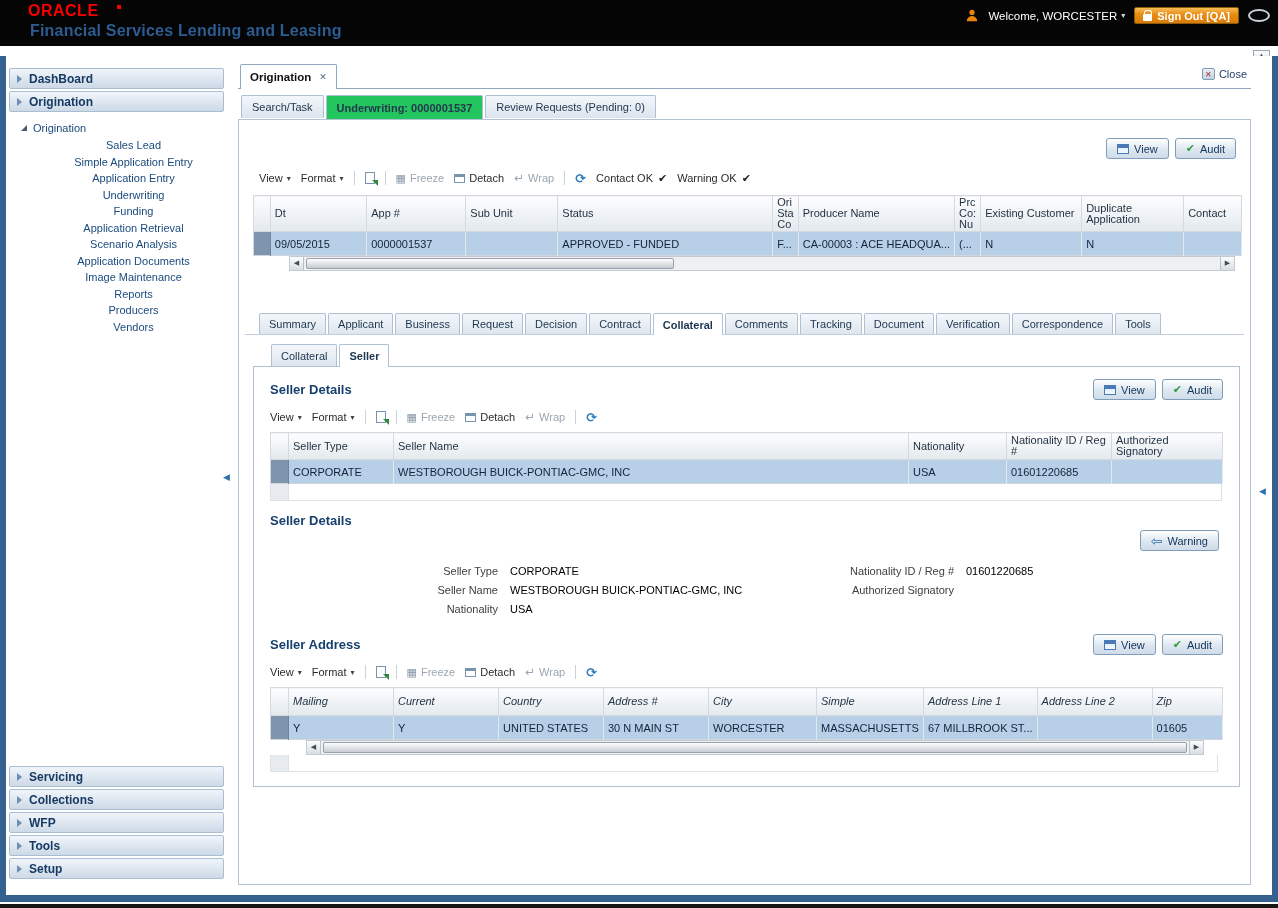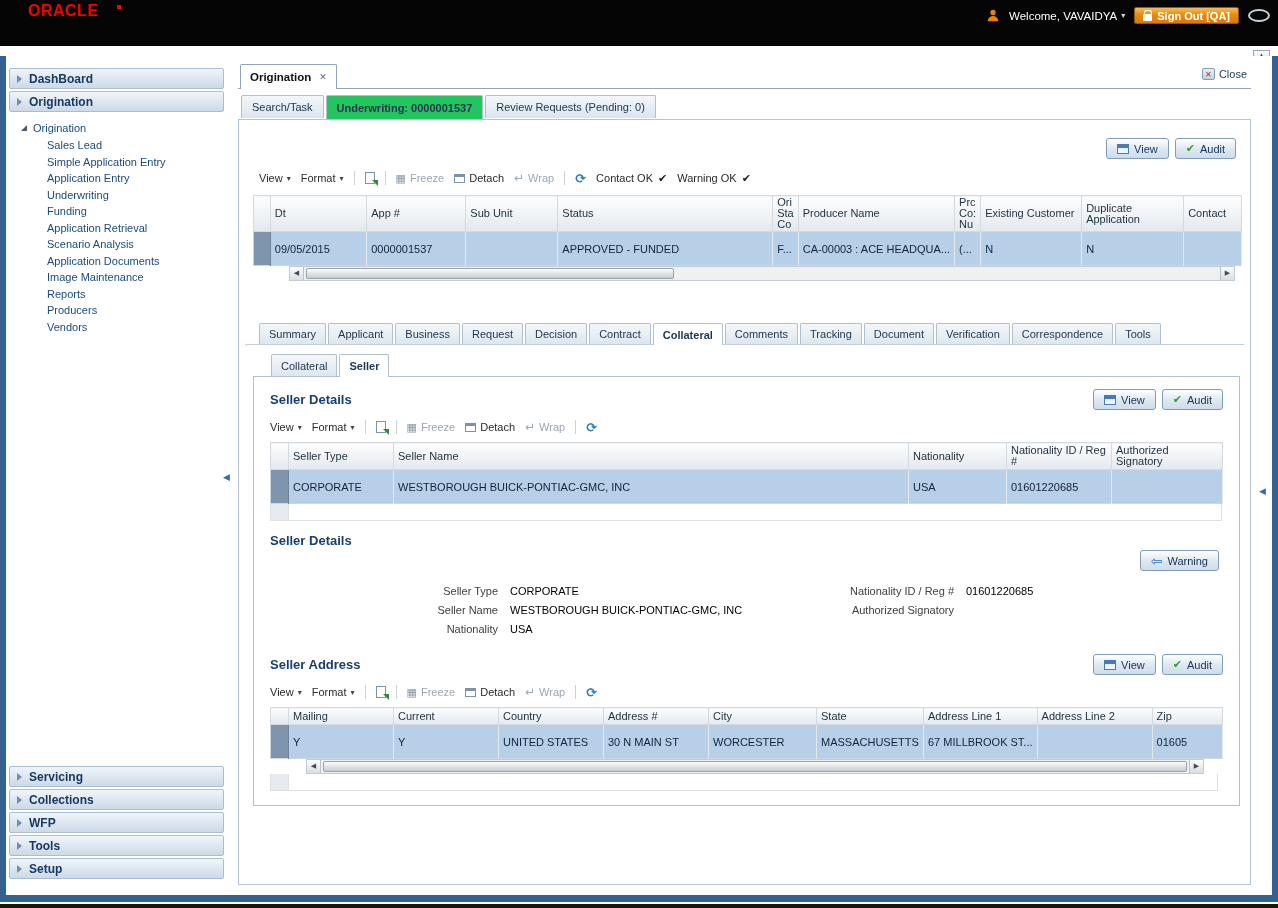--- a/index.html
+++ b/index.html
@@ -28,21 +28,21 @@
   .collapse-l { position:absolute; left:217px; top:416px; color:#2f6fb0; font-size:9px; cursor:pointer; }
   .collapse-r { position:absolute; right:6px; top:430px; color:#2f6fb0; font-size:9px; cursor:pointer; }
 
   
   .sidebar { position:absolute; left:3px; top:12px; width:215px; bottom:6px; }
   .acc { height:21px; margin-bottom:2px; display:flex; align-items:center; gap:7px; padding:0 7px; background:linear-gradient(#f0f5fa,#cdd9e7); border:1px solid #a9bed3; border-radius:2px; color:#173a63; font-weight:bold; font-size:12px; cursor:pointer; }
   .acc-ar { width:0; height:0; border-left:5px solid #6e8fb2; border-top:4px solid transparent; border-bottom:4px solid transparent; flex:none; }
   .tree { background:#fff; height:652px; padding:8px 4px 0 12px; overflow:hidden; }
   .tree-root { display:flex; align-items:center; gap:6px; color:#1a4a7e; margin-bottom:4px; cursor:pointer; }
   .texp { width:0; height:0; border-bottom:6px solid #4a5a66; border-left:6px solid transparent; }
-  .tree-item { padding:1px 0 2px 26px; color:#1a4a7e; cursor:pointer; line-height:13.5px; }
+  .tree-item { padding:1px 0 2px 26px; color:#1a4a7e; cursor:pointer; line-height:13.5px;text-align:center; }
 
   
   .main { position:absolute; left:232px; top:6px; width:1013px; bottom:10px; }
   .ws-row { height:27px; border-bottom:1px solid #8fa6bc; position:relative; }
   .ws-tab { position:absolute; left:2px; top:2px; bottom:-1px; background:#fff; border:1px solid #8fa6bc; border-bottom:none; border-radius:2px 2px 0 0; display:flex; align-items:center; gap:8px; padding:0 9px; font-weight:bold; font-size:11.5px; color:#111; cursor:pointer; }
   .tabx { color:#5a6b7c; font-size:9px; cursor:pointer; font-weight:normal; }
   .close-link { position:absolute; right:4px; top:6px; display:flex; align-items:center; gap:4px; color:#1c3a5e; cursor:pointer; }
   .close-ic { width:13px; height:12px; background:linear-gradient(#e8eef5,#c4d2e0); border:1px solid #7f9db9; color:#a33; font-size:8px; line-height:11px; text-align:center; border-radius:2px; }
 
   .subtab-row { margin-top:6px; padding-left:3px; display:flex; gap:2px; height:23px; }
@@ -73,31 +73,31 @@
   .ic-detach::before { content:""; position:absolute; top:0; left:0; right:0; height:2px; background:#7a93ad; }
   .ic-export { width:10px; height:12px; background:#fff; border:1px solid #7a93ad; position:relative; flex:none; cursor:pointer; }
   .ic-export::after { content:""; position:absolute; right:-4px; bottom:-3px; width:0; height:0; border-top:6px solid #2e8b3c; border-left:6px solid transparent; }
   .ic-refresh { color:#2e7dbe; font-size:13px; font-weight:bold; cursor:pointer; }
   .chk { display:flex; align-items:center; gap:5px; cursor:pointer; }
   .ckm { color:#222; font-size:11px; }
 
   
   table.grid { border-collapse:collapse; table-layout:fixed; background:#fff; border:1px solid #cfd6dd; }
   .grid th { background:linear-gradient(#fdfdfe,#edf1f5 60%,#e4e9ee); border:1px solid #d4dadf; font-weight:normal; color:#1f2f3f; text-align:left; padding:1px 4px; vertical-align:middle; line-height:11px; overflow:hidden; }
-  .grid td { border-right:1px solid #e3e8ec; padding:1px 4px; white-space:nowrap; overflow:hidden; color:#13233a; height:34px; }
+  .grid td { border-right:1px solid #e3e8ec; padding:1px 4px; white-space:nowrap; overflow:hidden; color:#13233a; height:24px; }
   tr.sel td { background:#b7cfe7; }
   th.gut,td.gut { padding:0; }
   tr.sel td.gut { background:#7e95ad; border-right:1px solid #6c849d; }
   .link { color:#0a5cc0; }
   .g1wrap { margin:6px 0 0 8px; width:989px; overflow:hidden; }
   .g1 th { height:34px; }
   .g2 { margin-top:4px; }
   .g2 th { height:27px; }
   .g3 { margin-top:4px; }
-  .g3 th { height:17px; white-space:nowrap; }
+  .g3 th { height:28px; white-space:nowrap;font-style:italic; }
 
   .hscroll { position:relative; height:15px; background:#eef0f2; border:1px solid #c3cad1; }
   .h1 { margin:0 0 0 44px; width:946px; }
   .h3 { margin:0 0 0 36px; width:898px; }
   .hs-btn { position:absolute; top:0; width:14px; height:13px; background:linear-gradient(#fbfcfd,#d9dee4); text-align:center; line-height:13px; font-size:7px; color:#3f4c59; cursor:pointer; }
   .hs-btn.left { left:0; border-right:1px solid #b9c1c9; }
   .hs-btn.right { right:0; border-left:1px solid #b9c1c9; }
   .hs-thumb { position:absolute; top:1px; height:11px; background:linear-gradient(#fdfdfd,#c6ccd3); border:1px solid #98a2ad; border-radius:2px; cursor:pointer; }
   .t1 { left:16px; width:368px; }
   .t3 { left:16px; right:16px; }
@@ -125,29 +125,30 @@
   .fvalue { color:#000; white-space:nowrap; }
   .fcol.c1 { width:478px; }
   .fcol.c2 .flabel { width:218px; }
 </style>
 </head>
 <body>
 
 <header class="topbar">
   <span class="logo-word">ORACLE</span>
   <span class="logo-tick"></span>
+  <div class="product">Financial Services Lending and Leasing</div>
   <div class="tb-right">
     <span>
       <svg width="14" height="14" viewBox="0 0 16 16">
           <circle cx="8" cy="5" r="3" fill="#e8830c"></circle>
           <path d="M2 15c0-3.3 2.7-6 6-6s6 2.7 6 6z" fill="#e8830c"></path>
         </svg>
     </span>
     <span class="welcome">
-      <span>Welcome, VAVAIDYA</span>
+      <span>Welcome, WORCESTER</span>
       <span class="wcaret dj">▾</span>
     </span>
     <button class="signout">
       <span class="lock"></span>
       <span>Sign Out [QA]</span>
     </button>
     <span class="oval"></span>
   </div>
 </header>
 
@@ -520,21 +521,21 @@
               <col style="width:70px">
             </colgroup>
           <thead>
               <tr>
             <th class="gut"></th>
             <th>Mailing</th>
             <th>Current</th>
             <th>Country</th>
             <th>Address #</th>
             <th>City</th>
-            <th>State</th>
+            <th>Simple</th>
             <th>Address Line 1</th>
             <th>Address Line 2</th>
             <th>Zip</th>
           </tr>
             </thead>
           <tbody>
               <tr class="sel">
             <td class="gut"></td>
             <td>Y</td>
             <td>Y</td>

